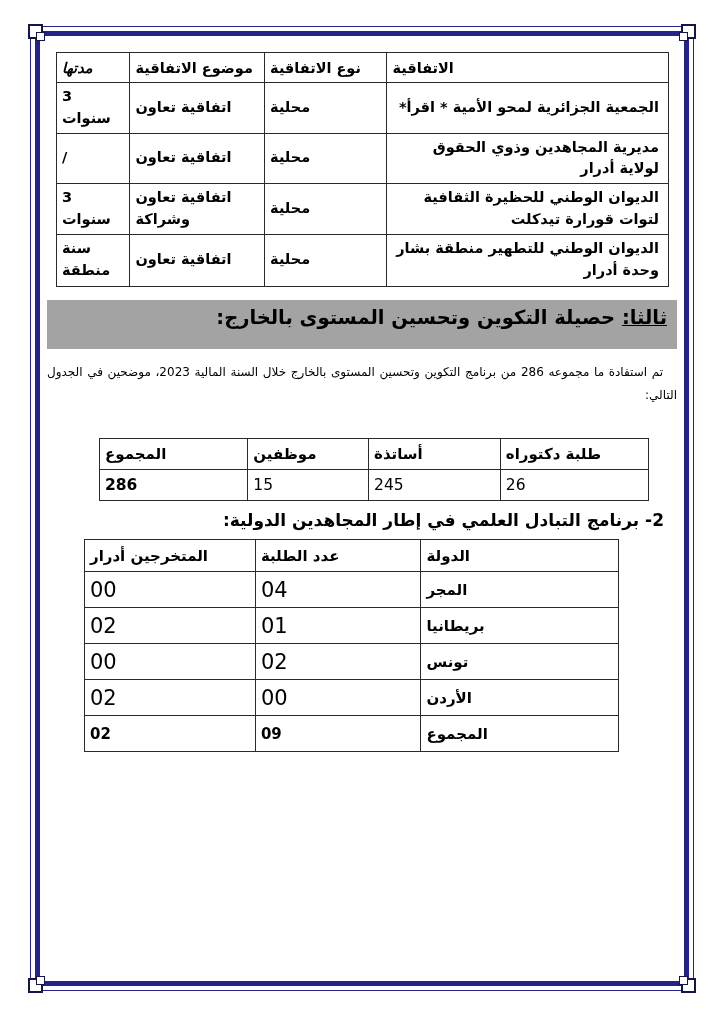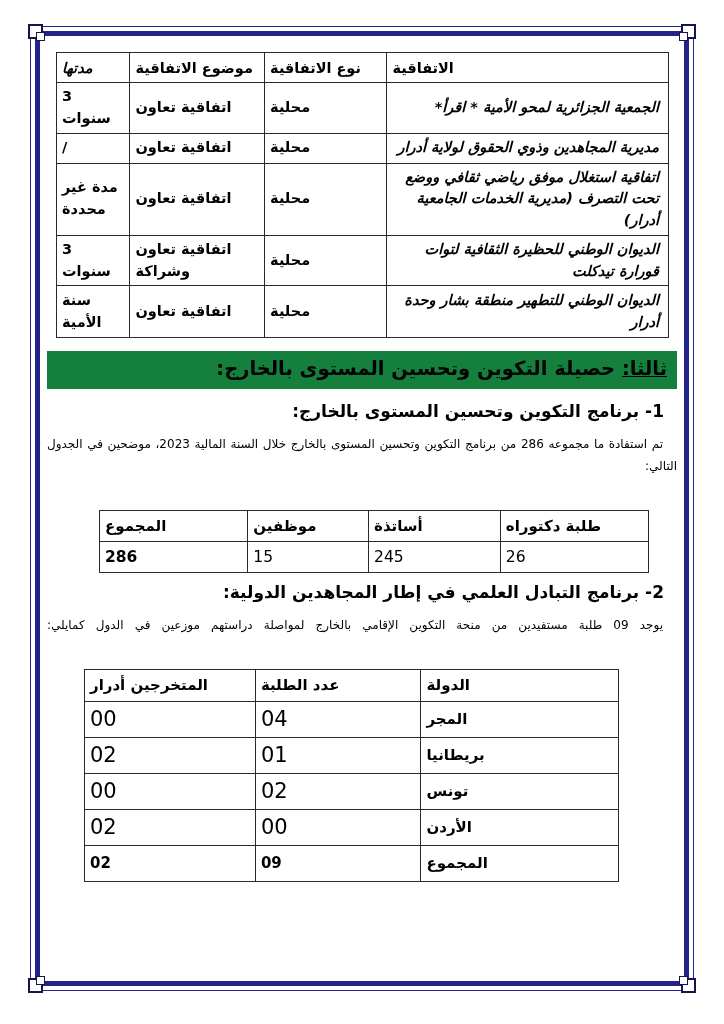--- a/index.html
+++ b/index.html
@@ -28,27 +28,27 @@
   
   .content { position:absolute; top:40px; right:46px; left:46px; bottom:48px; direction:rtl; }
 
   table { border-collapse:collapse; table-layout:fixed; background:#fff; }
   th, td { border:1.3px solid #2a2a2a; text-align:left; vertical-align:middle; padding:3px 5px; }
 
   
   .t1 { width:613px; margin:12px 9px 0 auto; font-size:14.5px; font-weight:bold; }
   .t1 th { height:30px; font-size:14.5px; }
   .t1 td { height:30px; line-height:1.5; }
-  .t1 .name-cell { text-align:right; padding-right:9px;font-style:italic; }
+  .t1 .name-cell { text-align:right; padding-right:9px; }
   .t1 .dur-head { font-style:italic; }
   .t1 .tall td { height:52px; }
 
   
   .sec-head {
-    margin:13px 1px 12px 1px; background:#15803d; padding:5px 10px 6px 10px;
+    margin:13px 1px 12px 1px; background:#a3a3a3; padding:5px 10px 18px 10px;
     font-size:19.5px; font-weight:bold; line-height:1.35;
   }
   .sec-head .lead { text-decoration:underline; }
 
   
   .sub-head { margin:9px 14px 0 0; font-size:17px; font-weight:bold; }
   .sub-head .num { font-family:"DejaVu Sans", sans-serif; }
 
   
   .para {
@@ -116,48 +116,39 @@
         <td>محلية</td>
         <td>اتفاقية تعاون</td>
         <td>3 سنوات</td>
       </tr>
       <tr>
         <td class="name-cell">مديرية المجاهدين وذوي الحقوق لولاية أدرار</td>
         <td>محلية</td>
         <td>اتفاقية تعاون</td>
         <td>/</td>
       </tr>
-      <tr class="tall">
-        <td class="name-cell">اتفاقية استغلال موفق رياضي ثقافي ووضع تحت التصرف (مديرية الخدمات الجامعية أدرار)</td>
-        <td>محلية</td>
-        <td>اتفاقية تعاون</td>
-        <td>مدة غير محددة</td>
-      </tr>
       <tr>
         <td class="name-cell">الديوان الوطني للحظيرة الثقافية لتوات قورارة تيدكلت</td>
         <td>محلية</td>
         <td>اتفاقية تعاون وشراكة</td>
         <td>3 سنوات</td>
       </tr>
       <tr class="tall">
         <td class="name-cell">الديوان الوطني للتطهير منطقة بشار وحدة أدرار</td>
         <td>محلية</td>
         <td>اتفاقية تعاون</td>
-        <td>سنة الأمية</td>
+        <td>سنة منطقة</td>
       </tr>
     </tbody>
   </table>
 
   <div class="sec-head">
     <span class="lead">ثالثا:</span><span> حصيلة التكوين وتحسين المستوى بالخارج:</span>
   </div>
 
-  <div class="sub-head">
-    <span class="num">1-</span><span> برنامج التكوين وتحسين المستوى بالخارج:</span>
-  </div>
 
   <p class="para">تم استفادة ما مجموعه 286 من برنامج التكوين وتحسين المستوى بالخارج خلال السنة المالية 2023، موضحين في الجدول التالي:</p>
 
   <table class="t2">
     <colgroup>
       <col style="width:27%">
         <col style="width:24%">
         <col style="width:22%">
         <col style="width:27%">
     </colgroup>
@@ -176,21 +167,20 @@
         <td>15</td>
         <td class="total">286</td>
       </tr>
     </tbody>
   </table>
 
   <div class="sub-head">
     <span class="num">2-</span><span> برنامج التبادل العلمي في إطار المجاهدين الدولية:</span>
   </div>
 
-  <p class="para">يوجد 09  طلبة مستفيدين من منحة التكوين الإقامي بالخارج لمواصلة دراستهم موزعين في الدول كمايلي:</p>
 
   <table class="t3">
     <colgroup>
       <col style="width:37%">
         <col style="width:31%">
         <col style="width:32%">
     </colgroup>
     <thead>
       <tr>
         <th>الدولة</th>

